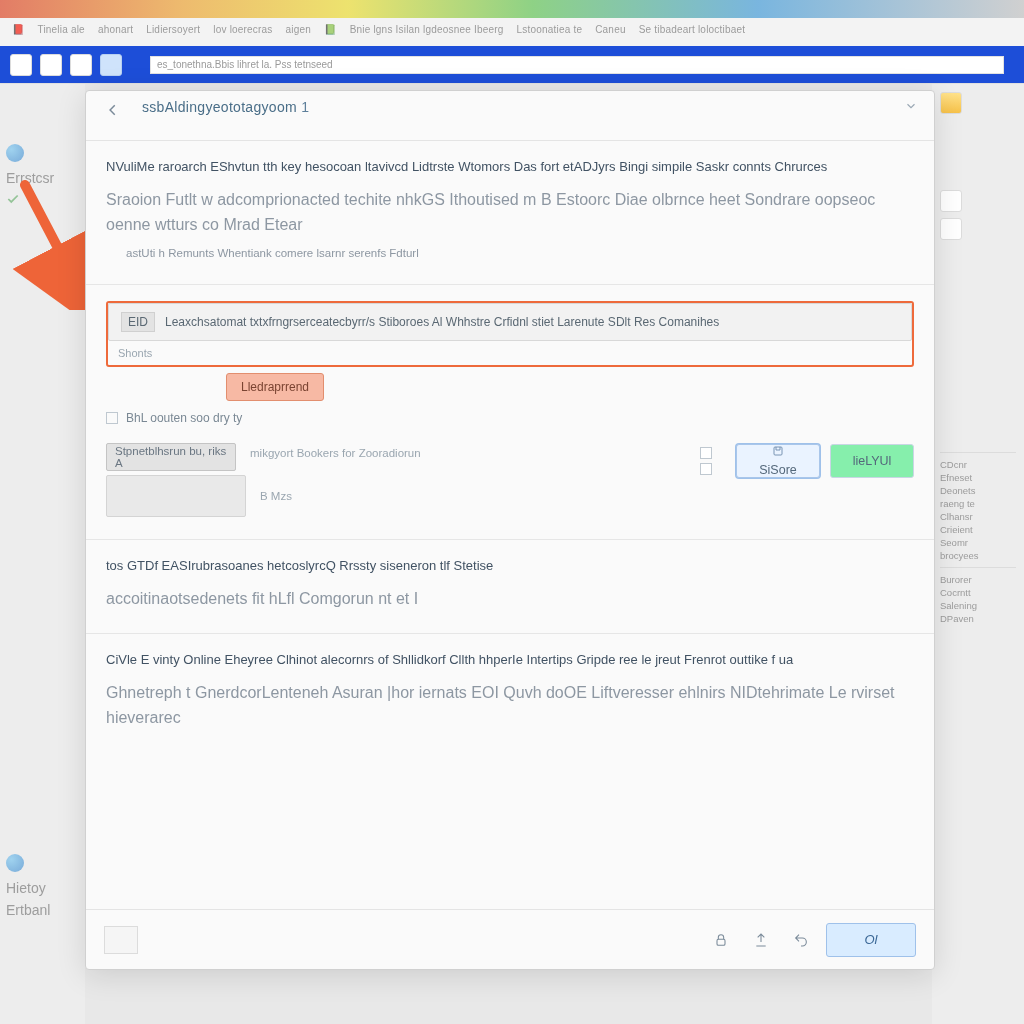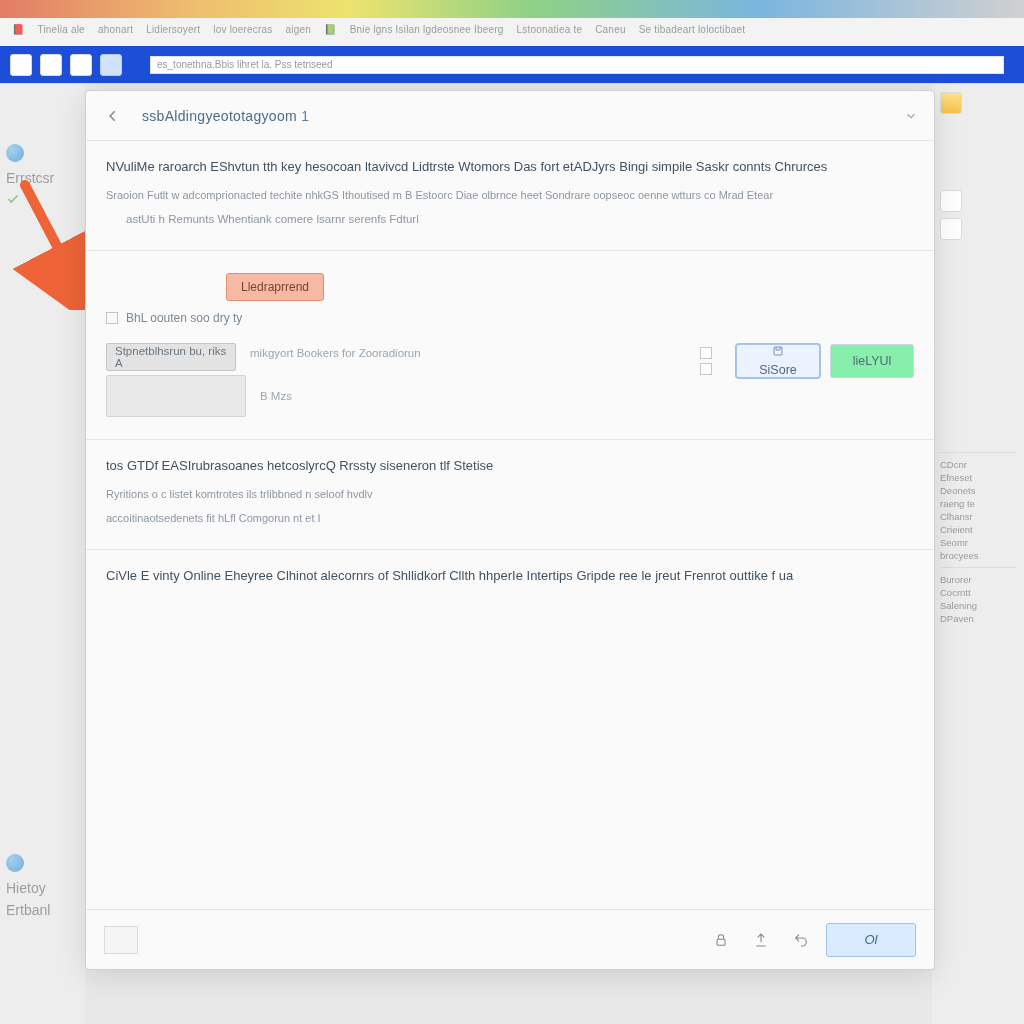--- a/index.html
+++ b/index.html
@@ -52,36 +52,36 @@
   .arrow svg { display:block; }
 
   
   .dialog {
     position:absolute; left:85px; top:90px; width:850px; height:880px;
     background:#fafafa; border:1px solid #d0d0d0; border-radius:4px;
     box-shadow:0 5px 30px rgba(0,0,0,.12);
     display:flex; flex-direction:column;
   }
   .dlg-header {
-    height:50px; display:flex; align-items:center; padding:8px 16px;
+    height:50px; display:flex; padding:8px 16px;
     border-bottom:1px solid #e4e4e4; color:#5a6b7a;
   }
   .dlg-header .back { width:22px; height:22px; display:flex; align-items:center; justify-content:center; margin-right:18px; }
   .dlg-header .back svg{ width:14px; height:14px; stroke:#7a8a99; }
   .dlg-header .title { font-size:14px; color:#4a6e88; letter-spacing:.3px; }
   .dlg-header .title .num { color:#5d7f9a; }
   .dlg-header .chev { margin-left:auto; width:14px; height:14px; }
   .dlg-header .chev svg{ width:14px; height:14px; stroke:#9aa8b4;}
 
   .dlg-body { flex:1; overflow:hidden; }
   .section { padding:16px 20px; border-bottom:1px solid #e6e6e6; }
   .section:last-child { border-bottom:none; }
 
   .h { font-size:13px; color:#415263; margin-bottom:10px; line-height:1.5; }
-  .p { font-size:11px; color:#8d97a2; line-height:1.6; margin-bottom:6px; }
+  .p { font-size:16px; color:#8d97a2; line-height:1.6; margin-bottom:6px; }
   .sub { font-size:11.5px; color:#8d97a2; margin-left:20px; }
 
   .greybox {
     border:1px solid #d8d8d8; background:#f2f2f2; padding:8px 12px; border-radius:2px;
     font-size:12px; color:#5a6873;
   }
   .preview-row { display:flex; align-items:center; gap:18px; margin-top:8px; }
   .orange-outline { border:2.5px solid #ee6a3b; border-radius:3px; padding:0; }
   .orange-btn {
     background:#f7b9a4; border:1px solid #e28e6e; color:#7a4432;
@@ -235,20 +235,27 @@
 
   <div class="dlg-body">
 
     <div class="section">
       <div class="h">NVuliMe raroarch EShvtun tth key hesocoan ltavivcd Lidtrste Wtomors Das fort etADJyrs Bingi simpile Saskr connts Chrurces</div>
       <div class="p">Sraoion   Futlt w adcomprionacted techite nhkGS Ithoutised m B Estoorc Diae olbrnce heet Sondrare oopseoc oenne wtturs co Mrad Etear</div>
       <div class="p sub">astUti h Remunts Whentiank comere lsarnr serenfs Fdturl</div>
     </div>
 
     <div class="section" style="padding-bottom:22px;">
+      <div class="orange-outline" style="padding:0;">
+        <div class="greybox" style="display:flex; gap:10px; align-items:center;">
+          <span style="background:#e3e3e3; padding:2px 6px; border:1px solid #d0d0d0;">EID</span>
+          <span>Leaxchsatomat txtxfrngrserceatecbyrr/s Stiboroes Al Whhstre Crfidnl stiet Larenute SDlt Res Comanihes</span>
+        </div>
+        <div style="padding:6px 10px; font-size:11px; color:#9aa6b0;">Shonts</div>
+      </div>
       <button class="orange-btn">Lledraprrend</button>
 
       <div class="preview-row" style="margin-top:4px;">
         <div style="flex:1;">
           <div class="mid-check">
             <span class="box"></span>
             <span>BhL oouten soo dry ty</span>
           </div>
           <div class="lowergrey">
             <div class="big-grey">Stpnetblhsrun bu, riks A</div>
@@ -279,28 +286,28 @@
           </button>
           <button class="btn">
             <span>lieLYUl</span>
           </button>
         </div>
       </div>
     </div>
 
     <div class="section">
       <div class="h">tos GTDf EASIrubrasoanes hetcoslyrcQ Rrssty siseneron tlf Stetise</div>
-      <div class="p">Ryritions o c listet komtrotes ils trlibbned n seloof hvdlv</div>
       <div class="p">
         <span>accoitinaotsedenets fit hLfl Comgorun nt et I</span>
       </div>
     </div>
 
     <div class="section" style="border-bottom:none;">
       <div class="h">CiVle E vinty Online Eheyree Clhinot alecornrs of Shllidkorf Cllth hhperIe Intertips Gripde ree le jreut Frenrot outtike f ua</div>
+      <div class="p">Ghnetreph t GnerdcorLenteneh Asuran |hor iernats EOI Quvh doOE Liftveresser ehlnirs NIDtehrimate Le rvirset hieverarec</div>
     </div>
 
   </div>
 
   <div class="dlg-footer">
     <div class="left">
       <div class="tiny-panel"></div>
     </div>
     <div style="flex:1"></div>
     <div class="flat-ico noborder">

